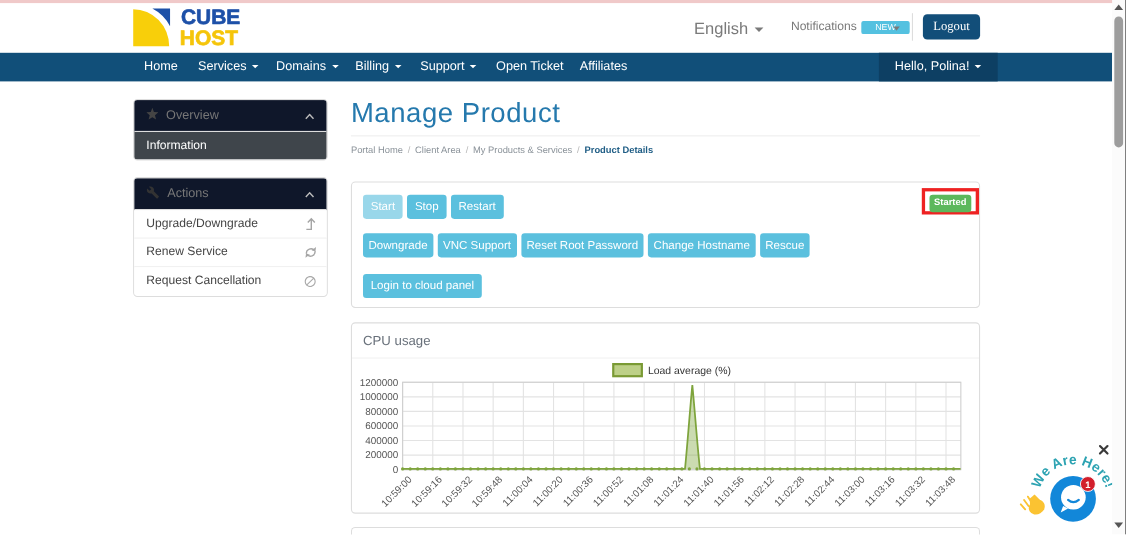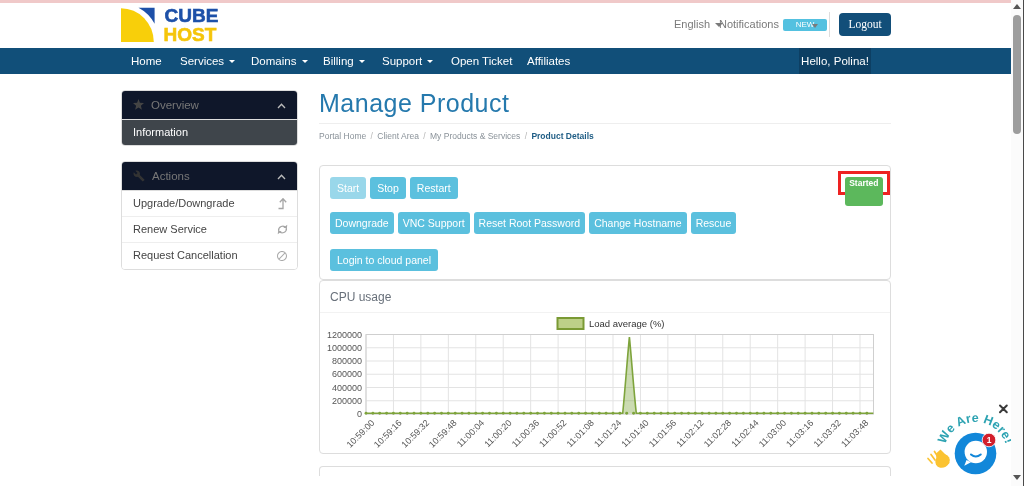--- a/index.html
+++ b/index.html
@@ -3,36 +3,36 @@
 <meta charset="utf-8">
 <style>
 * { margin:0; padding:0; box-sizing:border-box; }
 html,body { width:1024px; height:486px; overflow:hidden; background:#fff;
   font-family:"Liberation Sans", sans-serif; }
 #page { position:relative; width:1024px; height:486px; overflow:hidden; }
 .topstrip { position:absolute; left:0; top:0; width:1024px; height:3px; background:#f0c9c9; }
 
 #hdr { position:absolute; left:0; top:3px; width:1011px; height:45px; background:#fff; }
 #logo { position:absolute; left:121px; top:0px; }
-.eng { position:absolute; left:674px; top:15px; color:#7a7a7a; font-size:11px; }
+.eng { position:absolute; left:631px; top:15px; color:#7a7a7a; font-size:15px; }
 .notif { position:absolute; left:719px; top:15px; color:#7a7a7a; font-size:11px; }
 .newbadge { position:absolute; left:783px; top:15.5px; width:44px; height:12px; line-height:12px; text-align:center;
   background:#54c1e0; color:#fff; font-size:8px; font-weight:normal; border-radius:2px; }
 .ncaret { position:absolute; left:812px; top:20.5px; width:0; height:0; border-left:3.5px solid transparent;
   border-right:3.5px solid transparent; border-top:4px solid #7a7a7a; }
 .caret { display:inline-block; width:0; height:0; border-left:4px solid transparent;
   border-right:4px solid transparent; border-top:4px solid #7a7a7a; margin-left:2px; vertical-align:middle; }
 .sep { position:absolute; left:829px; top:9px; height:25px; width:1px; background:#ddd; }
 .logoutbtn { position:absolute; left:839px; top:10px; width:52px; height:23px; background:#124e79;
   color:#fff; font-size:11.5px; border-radius:4px; text-align:center; line-height:23px;font-family:Liberation Serif, serif; }
 
 #nav { position:absolute; left:0; top:48px; width:1011px; height:26px; background:#114f79; color:#fff; }
 #nav .item { position:absolute; top:0; height:26px; line-height:26px; font-size:11.5px; }
 #nav .caret { border-top-color:#fff; border-left-width:3.5px; border-right-width:3.5px; border-top-width:3.5px;}
-.hello { position:absolute; left:799px; top:0; width:72px; height:26px; background:#0d3f63;
+.hello { position:absolute; left:799px; top:0; width:108px; height:26px; background:#0d3f63;
   color:#fff; font-size:11.5px; line-height:26px; text-align:center; }
 
 #sidebar { position:absolute; left:121px; top:90px; width:177px; }
 .panel { border:1px solid #ddd; border-radius:4px; background:#fff; margin-bottom:15px; overflow:hidden; }
 .phead { background:#0f172a; border-bottom:1px solid #ddd; height:29px; line-height:29px;
   padding:0 11px; color:#777; font-size:11.5px; position:relative; }
 .phead .chev { position:absolute; right:11px; top:0; color:#bbb; font-size:11px; }
 .sideitem { position:relative; height:26px; line-height:25px; padding:0 11px; font-size:11px; color:#444;
   border-bottom:1px solid #eee; background:#fff; }
 .sideitem:last-child { border-bottom:none; }
@@ -47,23 +47,23 @@
 .crumbs .s { color:#b5b5b5; padding:0 2px; }
 
 .bpanel { position:relative; border:1px solid #ddd; border-radius:4px; margin-top:24px; height:115px; padding:11px 10px; }
 .btn { display:inline-block; background:#5bc0de; color:#fff; font-size:10.5px; height:22px;
   line-height:22px; border-radius:3px; padding:0 7px; margin-right:4px; }
 .btn.dis { opacity:0.62; }
 .brow { margin-bottom:13px; }
 .brow2 { margin-bottom:15px; }
 .brow2 .btn { padding:0 5px; }
 .started-wrap { position:absolute; right:0.5px; top:5px; border:3px solid #ee2222; padding:3px 4px; line-height:12px; height:24px; }
-.started { display:inline-block; background:#5cb85c; color:#fff; font-size:8.5px; font-weight:bold; height:29px; line-height:12px; padding:0 4px; border-radius:3px; vertical-align:top; }
-
-.cpanel { position:relative; border:1px solid #ddd; border-radius:4px; height:174px; }
+.started { display:inline-block; background:#5cb85c; color:#fff; font-size:8.5px; font-weight:bold; height:16px; line-height:12px; padding:0 4px; border-radius:3px; vertical-align:top; }
+
+.cpanel { position:relative; border:1px solid #ddd; border-radius:4px; margin-top:13px; height:174px; }
 .ctitle { padding:8.5px 10px 8px; font-size:12px; color:#68707a; border-bottom:1px solid #f2f2f2; }
 
 .bottompanel { border:1px solid #ddd; border-radius:4px 4px 0 0; margin-top:12px; height:10px; border-bottom:none;}
 
 #sbar { position:absolute; right:0; top:0; width:13px; height:486px; background:#fbfbfb; }
 #sbar .thumb { position:absolute; left:2px; top:15px; width:8px; height:119px; background:#9d9d9d; border-radius:4px; }
 #sbar .arr-up { position:absolute; left:2px; top:4px; width:0; height:0;
   border-left:4px solid transparent; border-right:4px solid transparent; border-bottom:5px solid #555; }
 #sbar .arr-dn { position:absolute; left:2px; top:475px; width:0; height:0;
   border-left:4px solid transparent; border-right:4px solid transparent; border-top:5px solid #555; }

